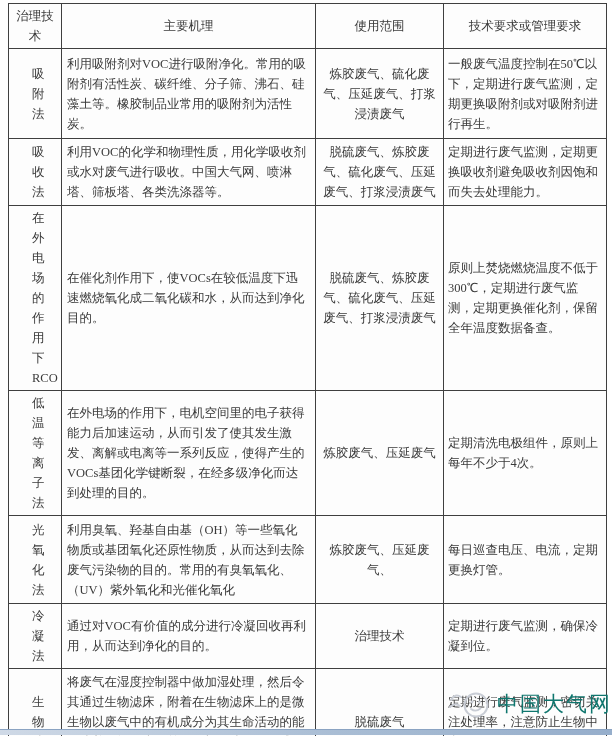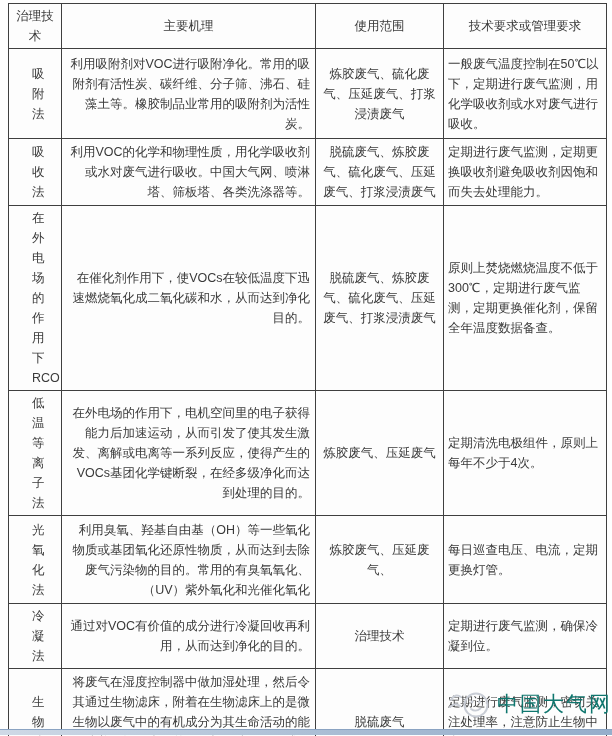--- a/index.html
+++ b/index.html
@@ -10,20 +10,21 @@
     height: 736px;
     overflow: hidden;
     position: relative;
     font-family: "Liberation Sans", sans-serif;
   }
   .page {
     position: relative;
     width: 512px;
     height: 736px;
     background: #fefefe;
+    font-family: Liberation Serif, serif;
   }
   table.voc-table {
     position: absolute;
     left: 8px;
     top: 3px;
     width: 598px;
     border-collapse: collapse;
     table-layout: fixed;
     color: #3a3a3a;
     font-size: 12.5px;
@@ -40,21 +41,21 @@
   th.col-head {
     text-align: center;
     padding: 2px 4px;
   }
   td.c-tech {
     text-align: center;
     padding: 2px 23px;
     white-space: pre-line;
   }
   td.c-mech {
-    text-align: right;
+    text-align: left;
     padding: 3px 5px;
   }
   td.c-scope {
     text-align: center;
     padding: 3px 4px;
     margin-left: 33px;
   }
   td.c-req {
     text-align: left;
     padding: 3px 4px;
@@ -106,21 +107,21 @@
         <th class="col-head">主要机理</th>
         <th class="col-head">使用范围</th>
         <th class="col-head">技术要求或管理要求</th>
       </tr>
     </thead>
     <tbody>
       <tr style="height:90px">
         <td class="c-tech">吸附法</td>
         <td class="c-mech">利用吸附剂对VOC进行吸附净化。常用的吸附剂有活性炭、碳纤维、分子筛、沸石、硅藻土等。橡胶制品业常用的吸附剂为活性炭。</td>
         <td class="c-scope">炼胶废气、硫化废气、压延废气、打浆浸渍废气</td>
-        <td class="c-req">一般废气温度控制在50℃以下，定期进行废气监测，用化学吸收剂或水对废气进行吸收。</td>
+        <td class="c-req">一般废气温度控制在50℃以下，定期进行废气监测，定期更换吸附剂或对吸附剂进行再生。</td>
       </tr>
       <tr style="height:65px">
         <td class="c-tech">吸收法</td>
         <td class="c-mech">利用VOC的化学和物理性质，用化学吸收剂或水对废气进行吸收。中国大气网、喷淋塔、筛板塔、各类洗涤器等。</td>
         <td class="c-scope">脱硫废气、炼胶废气、硫化废气、压延废气、打浆浸渍废气</td>
         <td class="c-req">定期进行废气监测，定期更换吸收剂避免吸收剂因饱和而失去处理能力。</td>
       </tr>
       <tr style="height:90px">
         <td class="c-tech">在外电场的作用下
 RCO</td>

